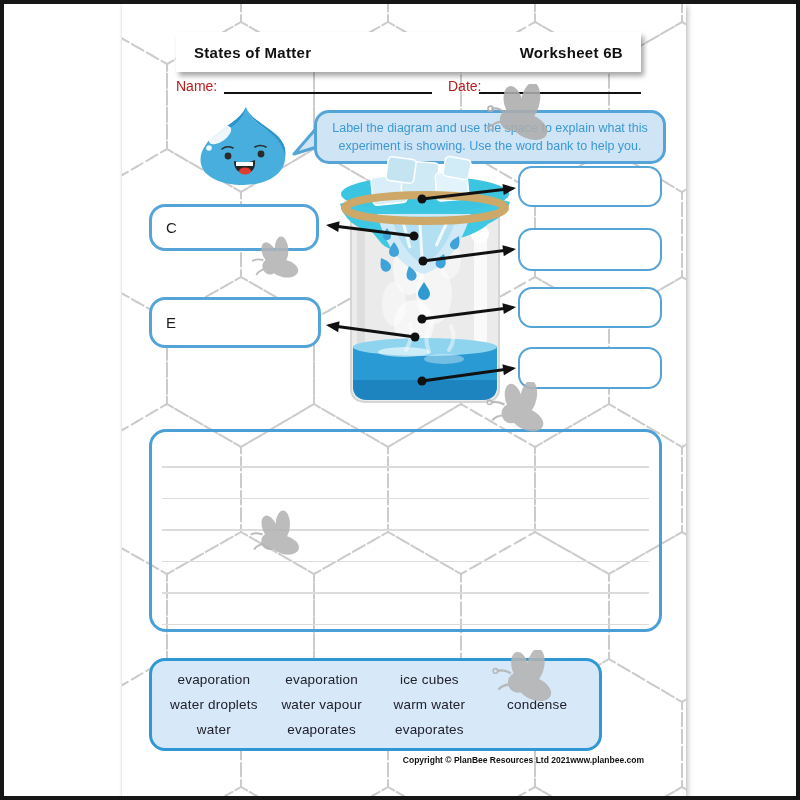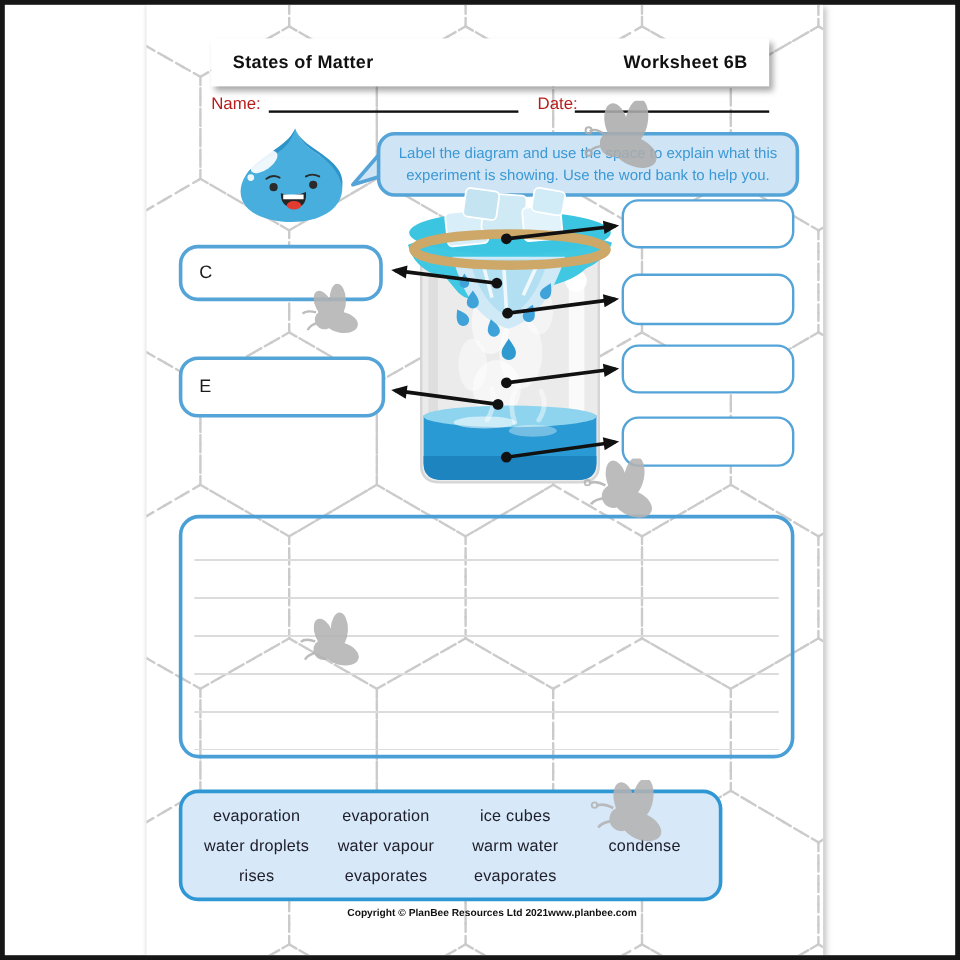--- a/index.html
+++ b/index.html
@@ -42,21 +42,21 @@
                 border-radius:17px; z-index:4; overflow:hidden; }
   .write-lines { position:absolute; left:10px; right:10px; top:4px; bottom:4px;
                  background-image:repeating-linear-gradient(to bottom, rgba(0,0,0,0) 0px, rgba(0,0,0,0) 30px, #dcdcdc 30px, #dcdcdc 31.6px); }
 
   .word-bank { position:absolute; left:145px; top:654px; width:453px; height:93px; background:#d7e8f8;
                border:3px solid #2f97d4; border-radius:16px; z-index:4;
                display:grid; grid-template-columns:repeat(4,1fr); align-items:center; justify-items:center;
                padding:6px 8px; }
   .word-bank span { font-size:13.5px; color:#20202c; font-weight:500; letter-spacing:0.2px; }
 
-  .footer { position:absolute; left:172px; top:751px; width:468px; z-index:6; display:flex; justify-content:center; }
+  .footer { position:absolute; left:172px; top:751px; width:468px; z-index:6; display:flex; justify-content:flex-end; }
   .footer span { font-size:8.5px; font-weight:bold; color:#111; }
 
   .bee { position:absolute; z-index:7; opacity:0.88; }
 </style>
 </head>
 <body>
 
 <div class="frame">
   <div class="page">
     <svg id="hexes" width="564" height="792">
@@ -273,21 +273,21 @@
 
   <div class="word-bank">
     <span>evaporation</span>
     <span>evaporation</span>
     <span>ice cubes</span>
     <span></span>
     <span>water droplets</span>
     <span>water vapour</span>
     <span>warm water</span>
     <span>condense</span>
-    <span>rises</span>
+    <span>water</span>
     <span>evaporates</span>
     <span>evaporates</span>
     <span></span>
   </div>
 
   <div class="footer">
     <span>Copyright © PlanBee Resources Ltd 2021</span>
     <span>www.planbee.com</span>
   </div>
 

